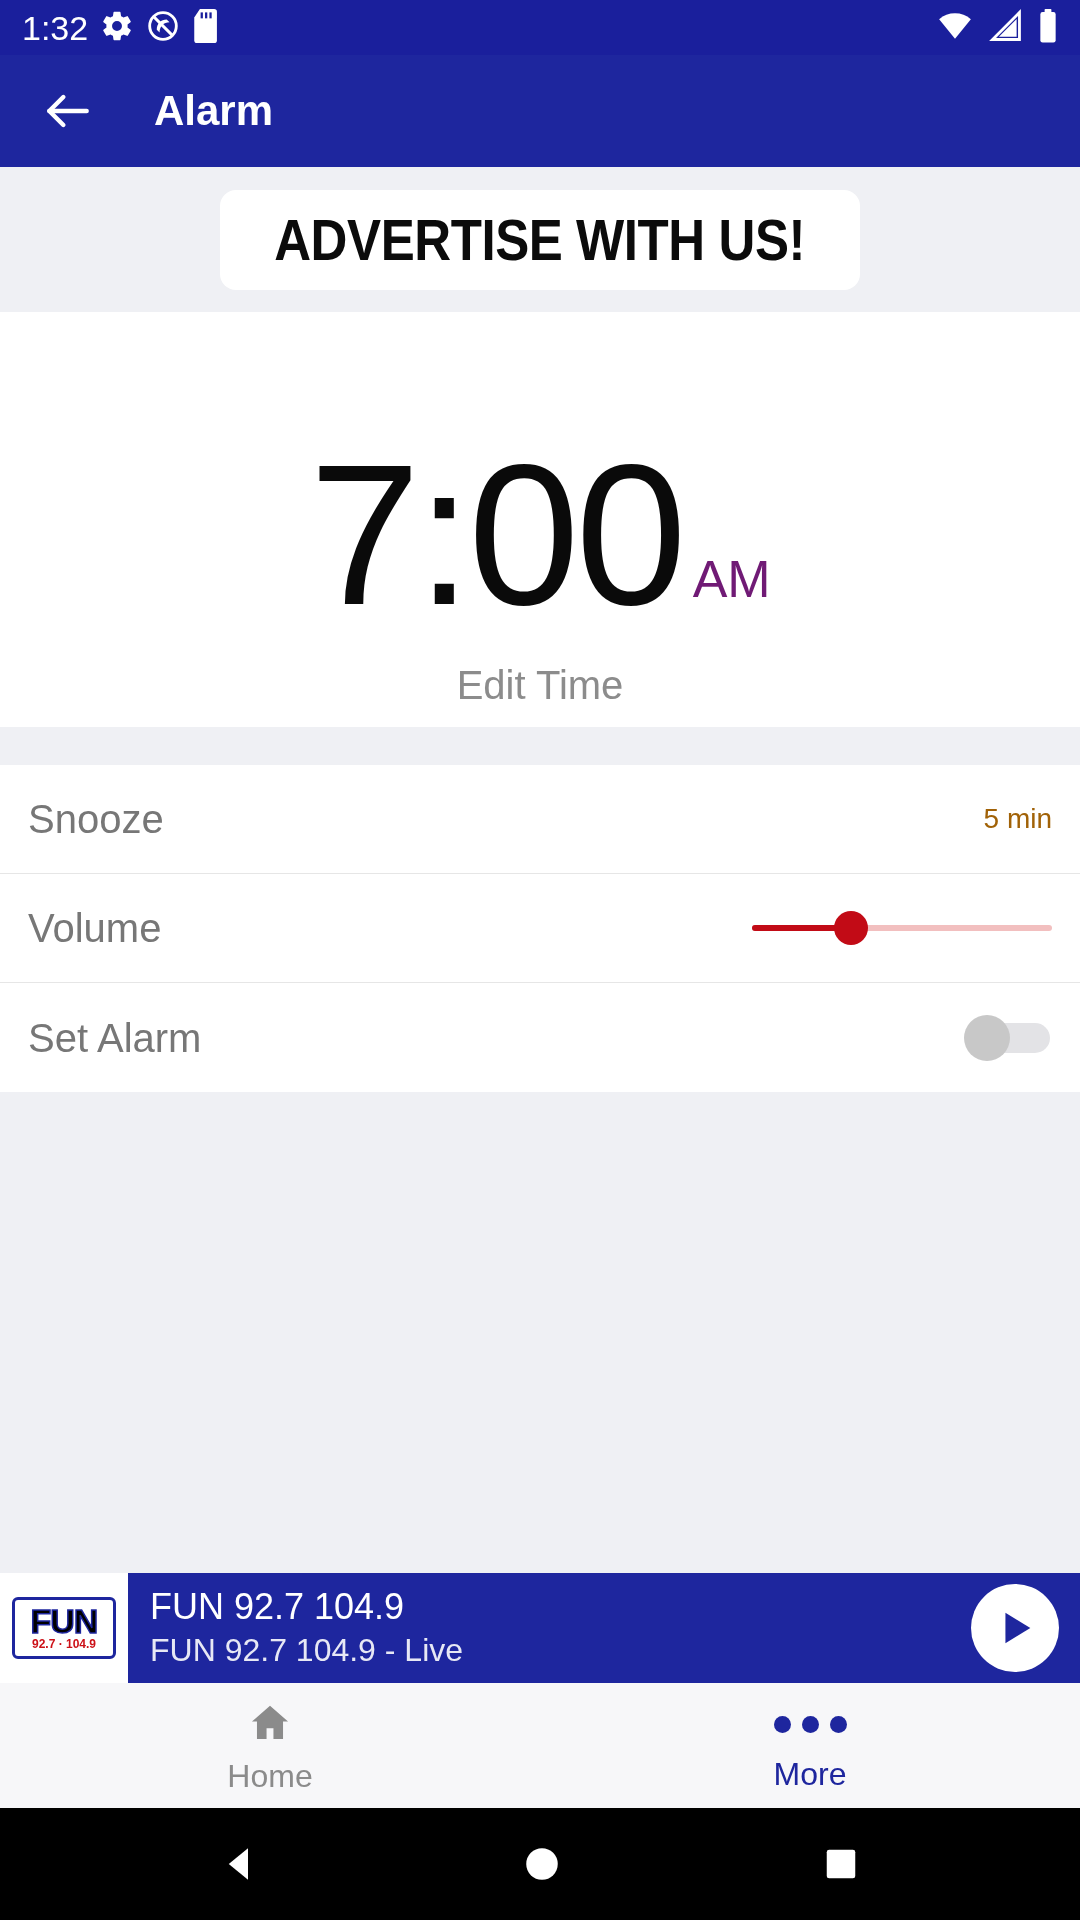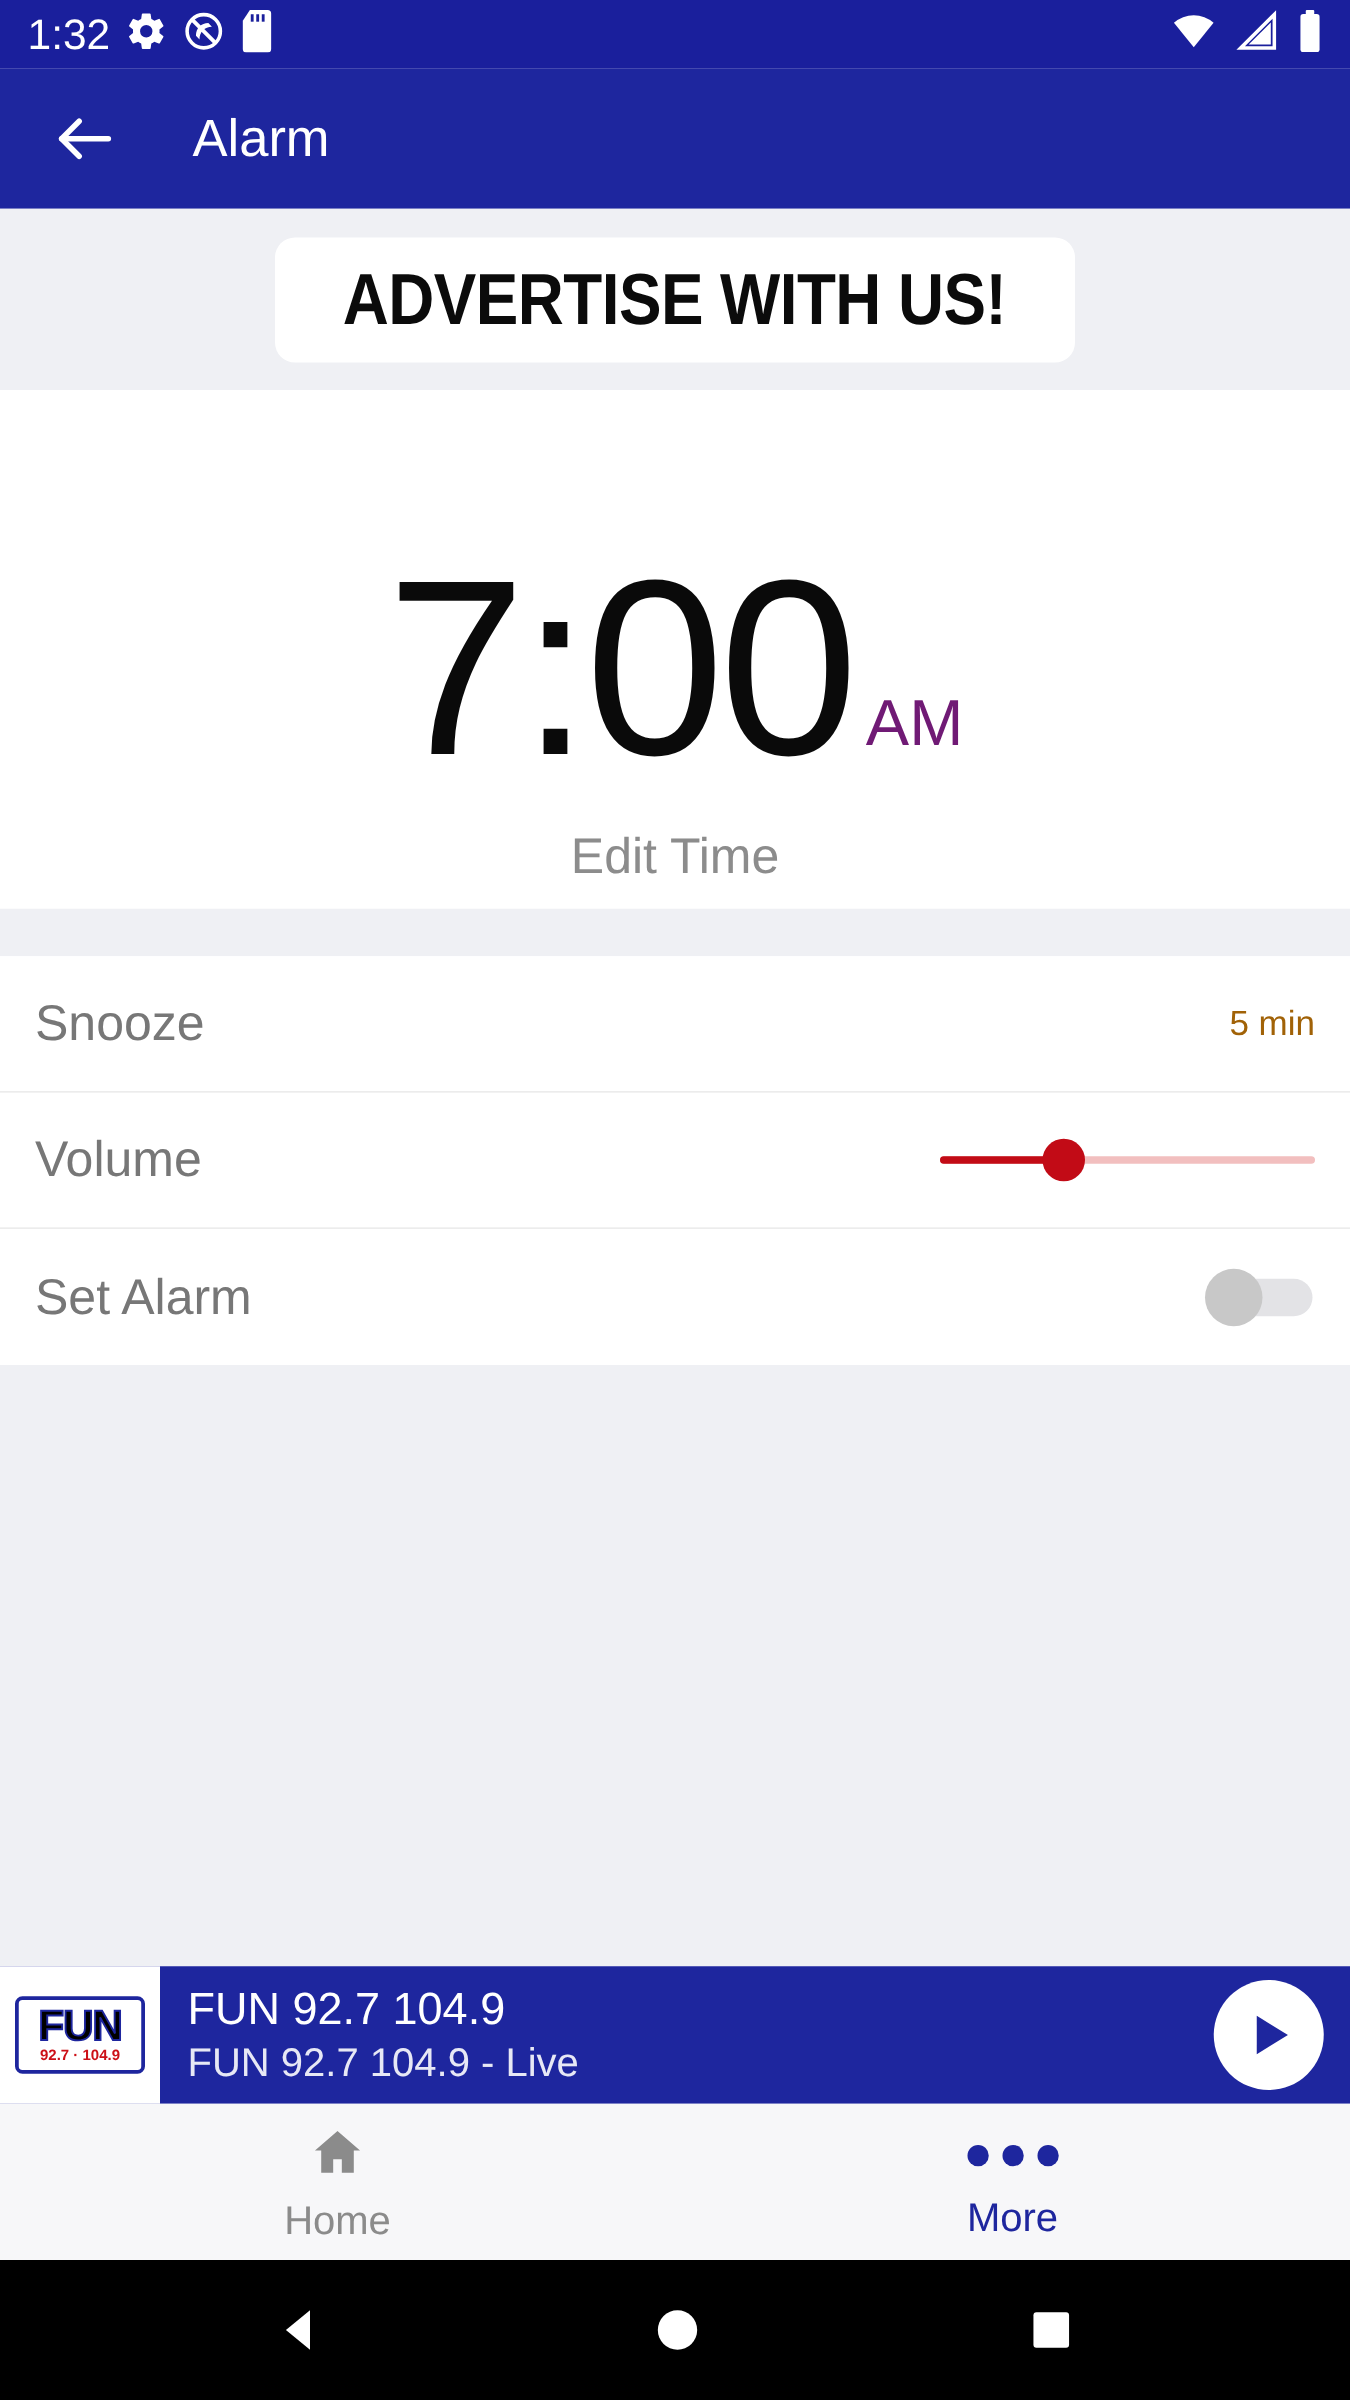--- a/index.html
+++ b/index.html
@@ -43,21 +43,21 @@
     background: #1e269e;
     display: flex;
     align-items: center;
     padding: 0 40px;
     flex: 0 0 112px;
   }
   .back-arrow { width: 56px; height: 56px; display: block; cursor: pointer; }
   .app-title {
     color: #ffffff;
     font-size: 42px;
-    font-weight: 400;
+    font-weight: 700;
     margin-left: 58px;
     line-height: 1;
   }
 
   
   .ad-wrap {
     background: #eff0f4;
     height: 145px;
     flex: 0 0 145px;
     display: flex;

